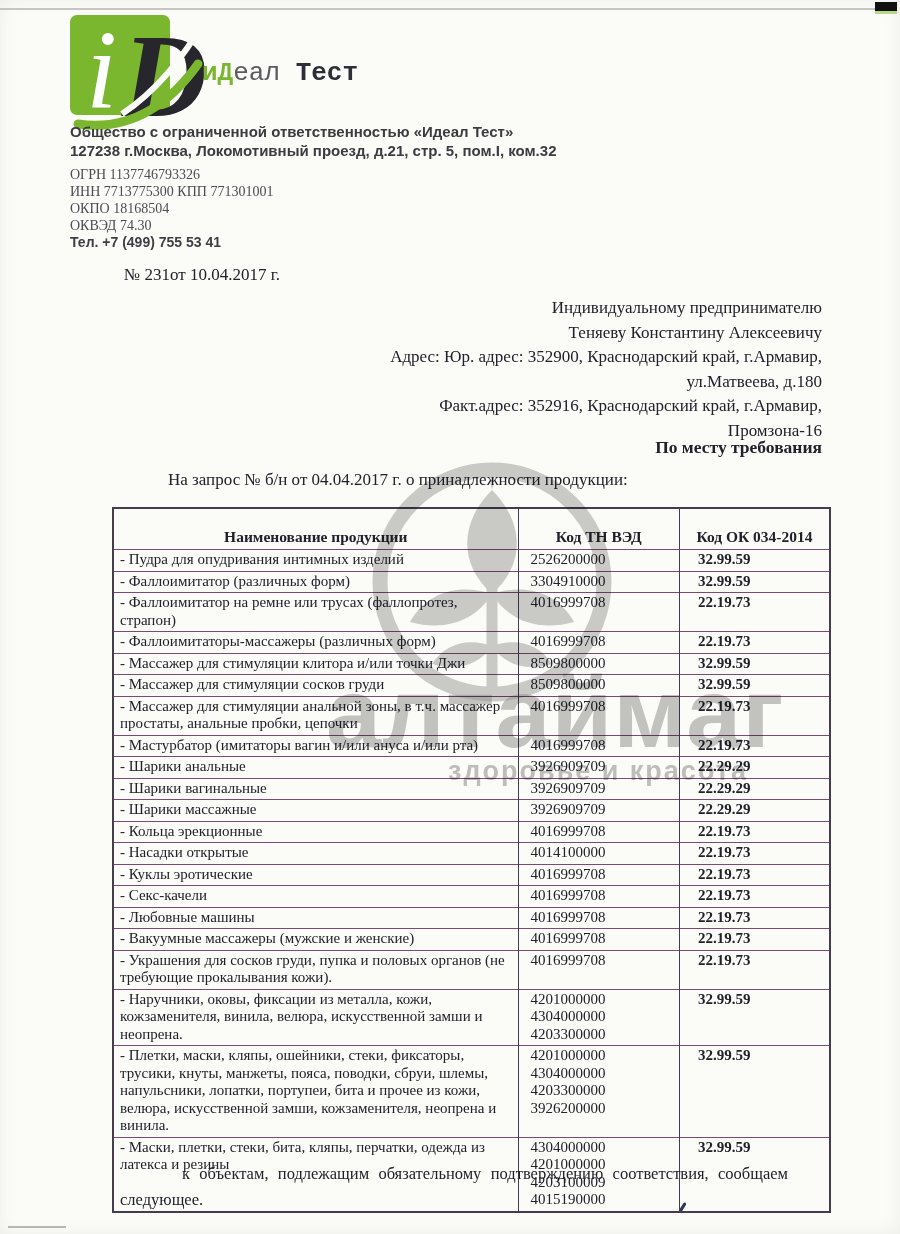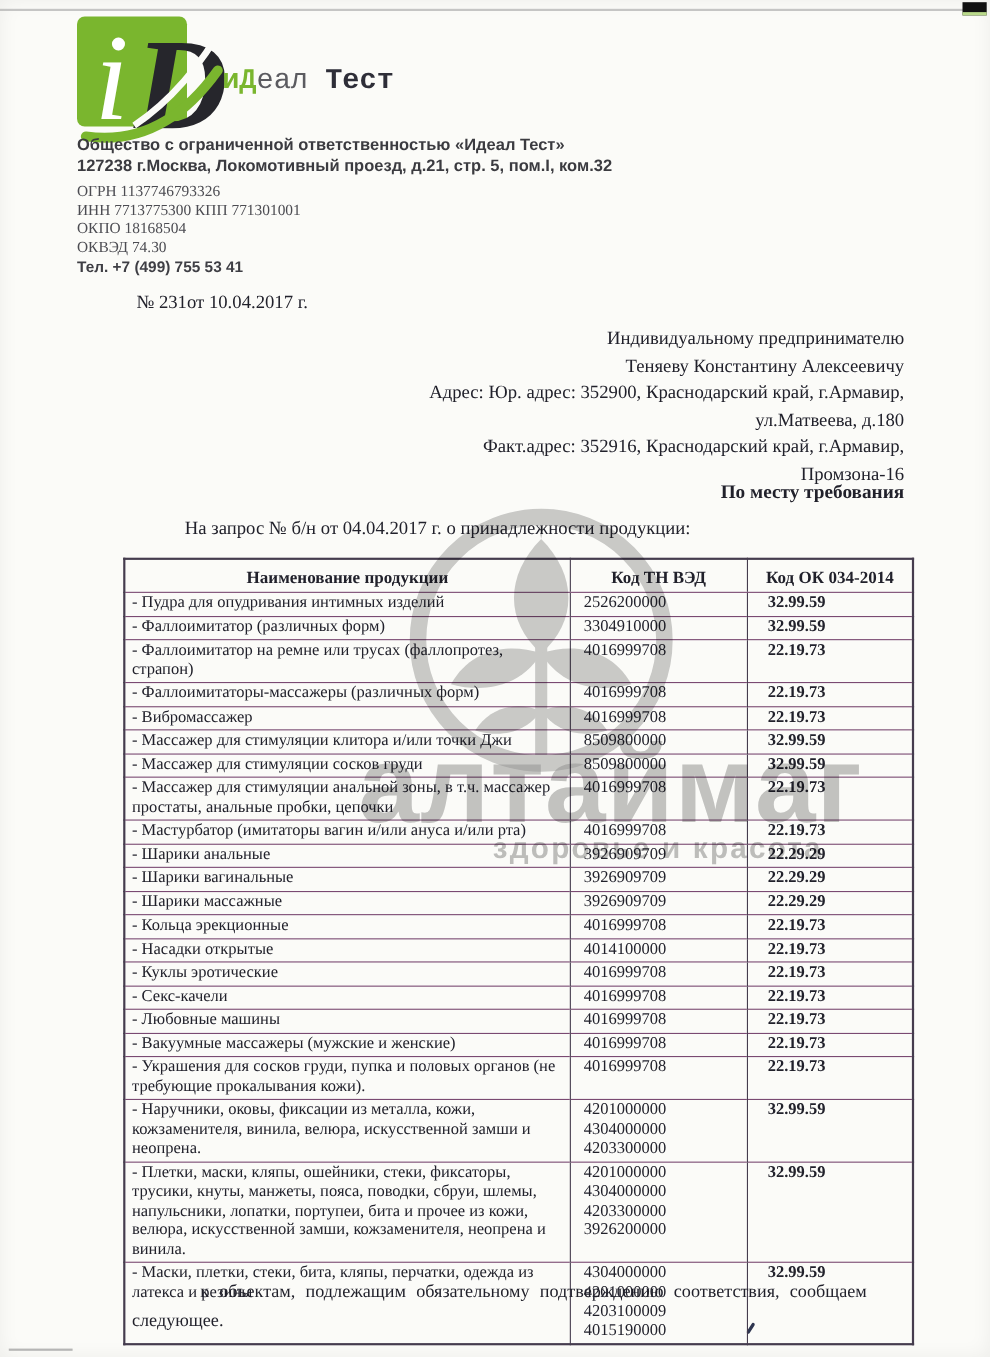--- a/index.html
+++ b/index.html
@@ -69,21 +69,21 @@
     position:absolute;left:112px;top:507px;width:719px;
     border-collapse:collapse;table-layout:fixed;
     font-size:15px;color:var(--ink);
     border:2px solid var(--vline);
   }
   table.products col.c0{width:56.5%;}
   table.products col.c1{width:22.5%;}
   table.products col.c2{width:21%;}
   table.products th{
     font-weight:bold;text-align:center;
-    padding:8px 2px 3px 2px;
+    padding:19px 2px 3px 2px;
     border-left:1px solid var(--vline);
     border-bottom:1.5px solid var(--hline);
     font-size:15.5px;
   }
   table.products td{
     vertical-align:top;text-align:left;
     padding:1px 4px 2px 6px;
     line-height:17.5px;
     border-left:1px solid var(--vline);
     border-top:1.5px solid var(--hline);
@@ -188,25 +188,20 @@
           <td>- Фаллоимитатор на ремне или трусах (фаллопротез, страпон)</td>
           <td>4016999708</td>
           <td>22.19.73</td>
         </tr>
         <tr>
           <td>- Фаллоимитаторы-массажеры (различных форм)</td>
           <td>4016999708</td>
           <td>22.19.73</td>
         </tr>
         <tr>
-          <td>- Вибромассажер</td>
-          <td>4016999708</td>
-          <td>22.19.73</td>
-        </tr>
-        <tr>
           <td>- Массажер для стимуляции клитора и/или точки Джи</td>
           <td>8509800000</td>
           <td>32.99.59</td>
         </tr>
         <tr>
           <td>- Массажер для стимуляции сосков груди</td>
           <td>8509800000</td>
           <td>32.99.59</td>
         </tr>
         <tr>

